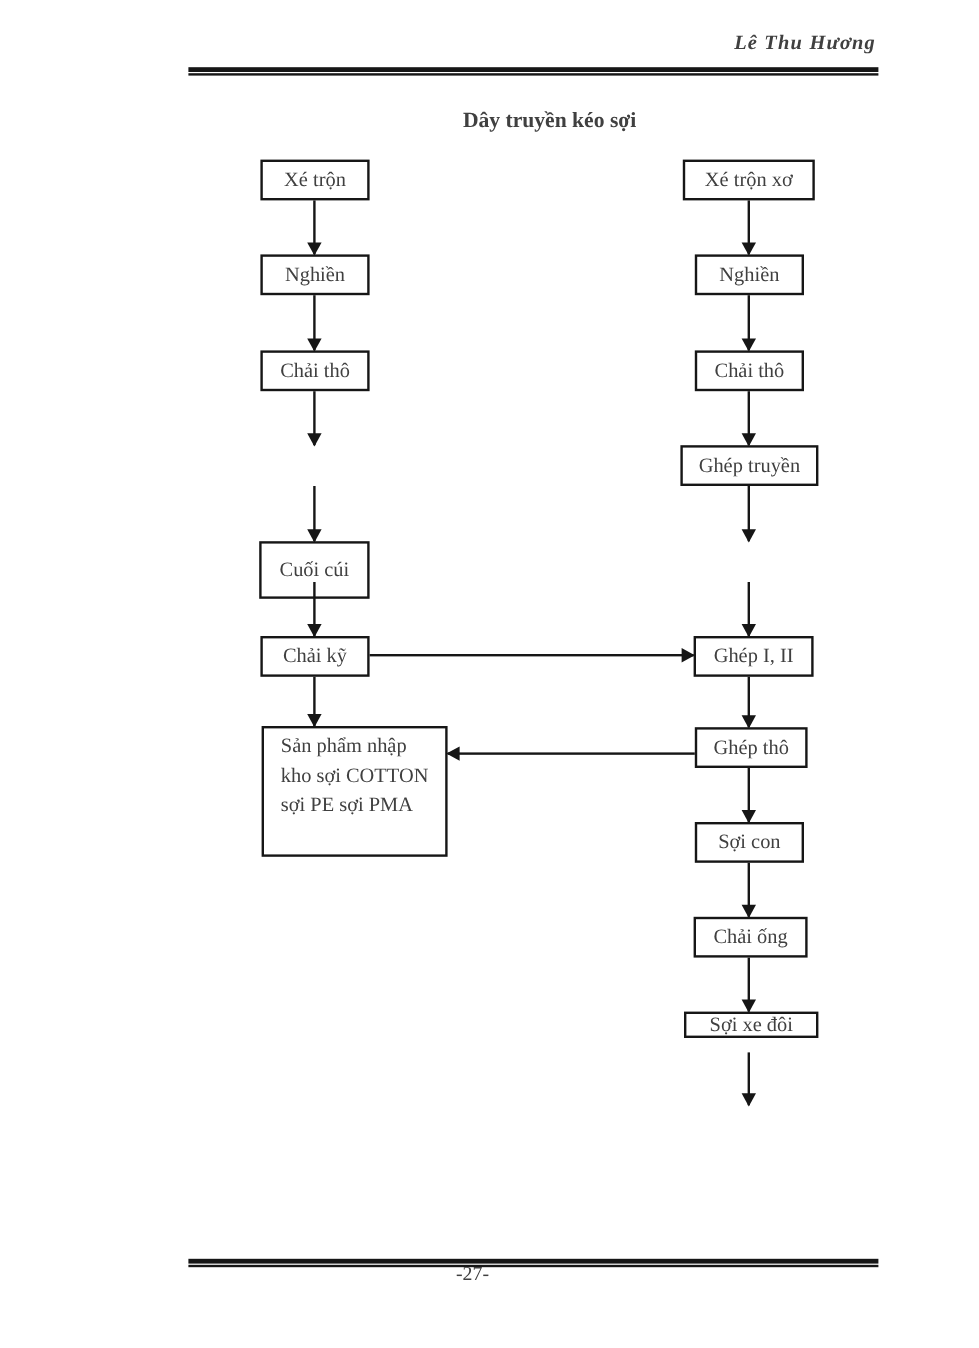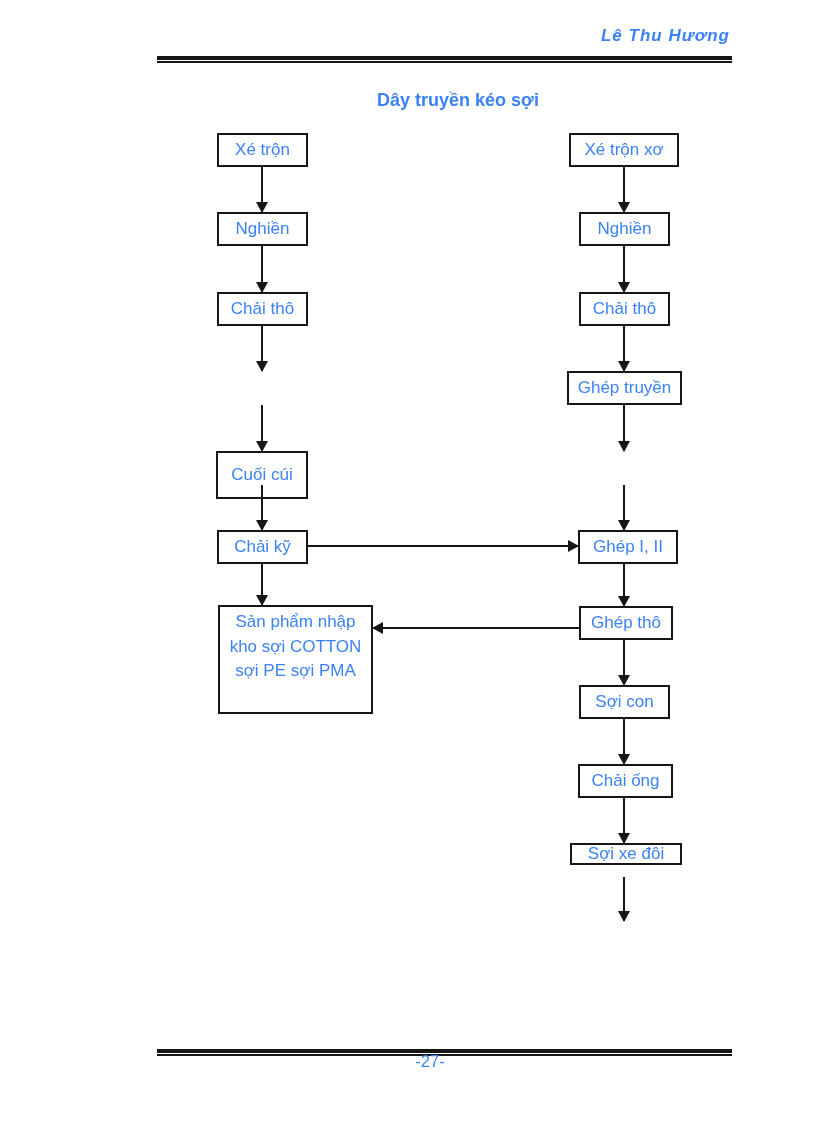--- a/index.html
+++ b/index.html
@@ -1,38 +1,38 @@
 <!DOCTYPE html>
 <html><head>
 <meta charset="utf-8">
 <style>
   html,body{margin:0;padding:0;background:#fff;}
   .page{
     position:relative;width:816px;height:1123px;background:#ffffff;
-    font-family:Liberation Sans, sans-serif;color:#3b82f6;
+    font-family:Liberation Serif, serif;color:#404040;
     overflow:hidden;
   }
   .header-author{
     position:absolute;left:520px;top:26px;width:210px;text-align:right;
     font-style:italic;font-weight:bold;font-size:17px;letter-spacing:1px;
   }
   .rule{
     position:absolute;left:157px;width:575px;height:1px;
     border-top:4px solid #161616;border-bottom:2px solid #161616;
   }
   .rule-top{top:56px;}
   .rule-bottom{top:1049px;}
   .title{
     position:absolute;left:300px;top:90px;width:316px;text-align:center;
     font-weight:bold;font-size:18px;
   }
   .fbox{
     position:absolute;border:2px solid #161616;background:#fff;
     display:flex;align-items:center;justify-content:center;
-    font-size:17px;line-height:1.2;text-align:center;box-sizing:border-box;
+    font-size:17px;line-height:1.2;box-sizing:border-box;
     white-space:pre-line;
   }
   .fbox.top-align{align-items:flex-start;padding-top:3px;line-height:1.45;}
   .arrow-v{position:absolute;width:2px;background:#161616;}
   .arrow-v::after{
     content:"";position:absolute;bottom:-1px;left:-5px;width:0;height:0;
     border-left:6px solid transparent;border-right:6px solid transparent;
     border-top:11px solid #161616;
   }
   .arrow-h{position:absolute;height:2px;background:#161616;}
@@ -40,21 +40,21 @@
     content:"";position:absolute;right:-1px;top:-5px;width:0;height:0;
     border-top:6px solid transparent;border-bottom:6px solid transparent;
     border-left:11px solid #161616;
   }
   .arrow-h.to-left::before{
     content:"";position:absolute;left:-1px;top:-5px;width:0;height:0;
     border-top:6px solid transparent;border-bottom:6px solid transparent;
     border-right:11px solid #161616;
   }
   .page-number{
-    position:absolute;left:380px;top:1052px;width:100px;text-align:center;
+    position:absolute;left:380px;top:1052px;width:100px;text-align:left;
     font-size:16.5px;
   }
 </style>
 </head>
 <body>
 
 <div class="page">
 
   <div class="header-author">Lê Thu Hương</div>
   <div class="rule rule-top"></div>

